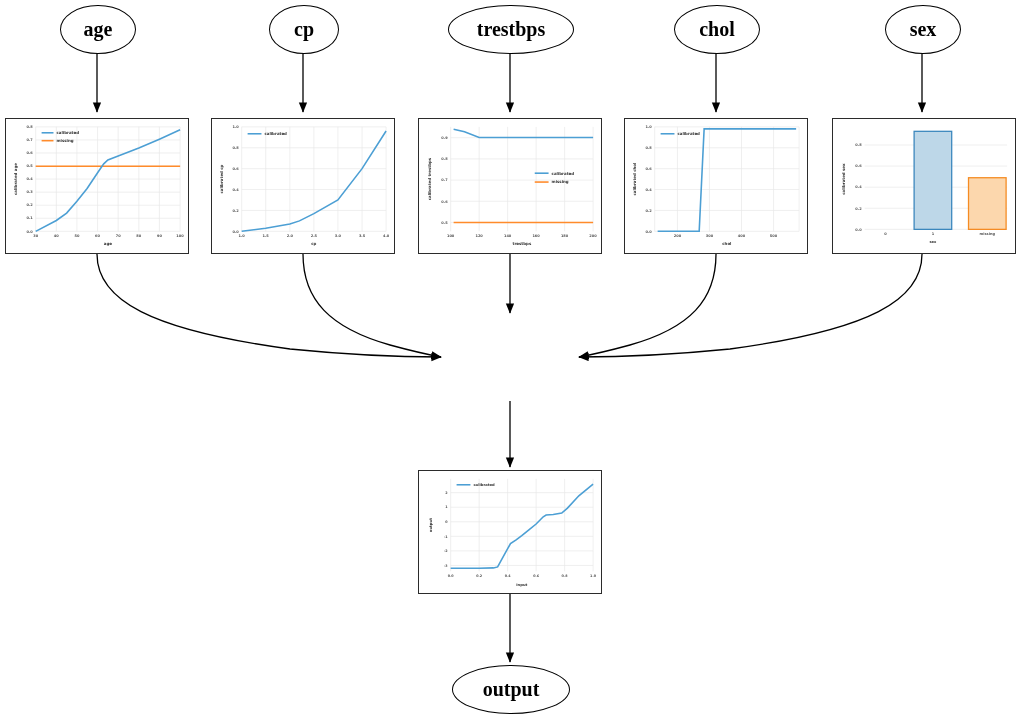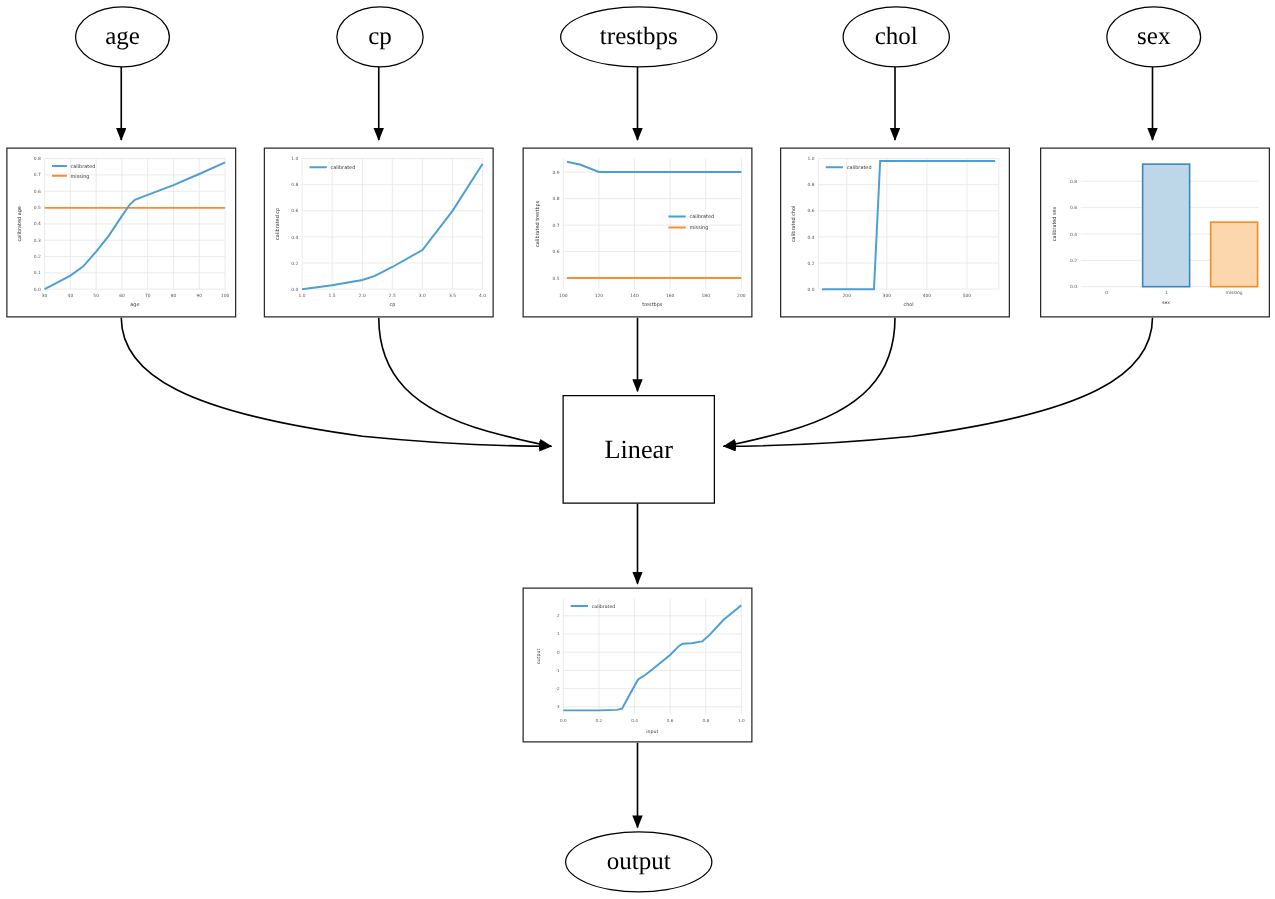--- a/index.html
+++ b/index.html
@@ -1,18 +1,18 @@
 <!DOCTYPE html>
 <html><head>
 <meta charset="utf-8">
 <style>
   html,body{margin:0;padding:0;background:#ffffff;}
   body{width:1020px;height:719px;position:relative;overflow:hidden;
        font-family:"Liberation Serif",serif;}
-  .stage{position:absolute;left:0;top:0;width:1020px;height:719px;}
+  .stage{position:absolute;left:0;top:0;width:1020px;height:719px;font-weight:bold;}
   svg.edges{position:absolute;left:0;top:0;width:1020px;height:719px;pointer-events:none;}
 
   
   .node-ellipse{
     position:absolute;border:1.2px solid #000;border-radius:50%;
     background:#fff;display:flex;align-items:center;justify-content:center;
     font-family:"Liberation Serif",serif;font-size:20px;color:#000;
   }
   .node-box{
     position:absolute;border:1.3px solid #000;background:#fff;
@@ -78,23 +78,20 @@
   <div class="node-ellipse" style="left:448px;top:5px;width:124px;height:47px;">
     <span>trestbps</span>
   </div>
   <div class="node-ellipse" style="left:674px;top:5px;width:84px;height:47px;">
     <span>chol</span>
   </div>
   <div class="node-ellipse" style="left:885px;top:5px;width:74px;height:47px;">
     <span>sex</span>
   </div>
 
-  <div class="node-box" style="left:450px;top:316px;width:120px;height:85px;">
-    <span>Linear</span>
-  </div>
 
   <div class="node-ellipse" style="left:452px;top:665px;width:116px;height:47px;">
     <span>output</span>
   </div>
 
   <div class="panel" style="left:5px;top:118px;width:184px;height:136px;">
     <svg class="mpl" viewBox="0 0 184 136" preserveAspectRatio="none">
       <rect class="plotbg" x="30" y="8" width="146" height="106"></rect>
       <g class="gridline">
         <line x1="30" y1="114" x2="176" y2="114"></line>

